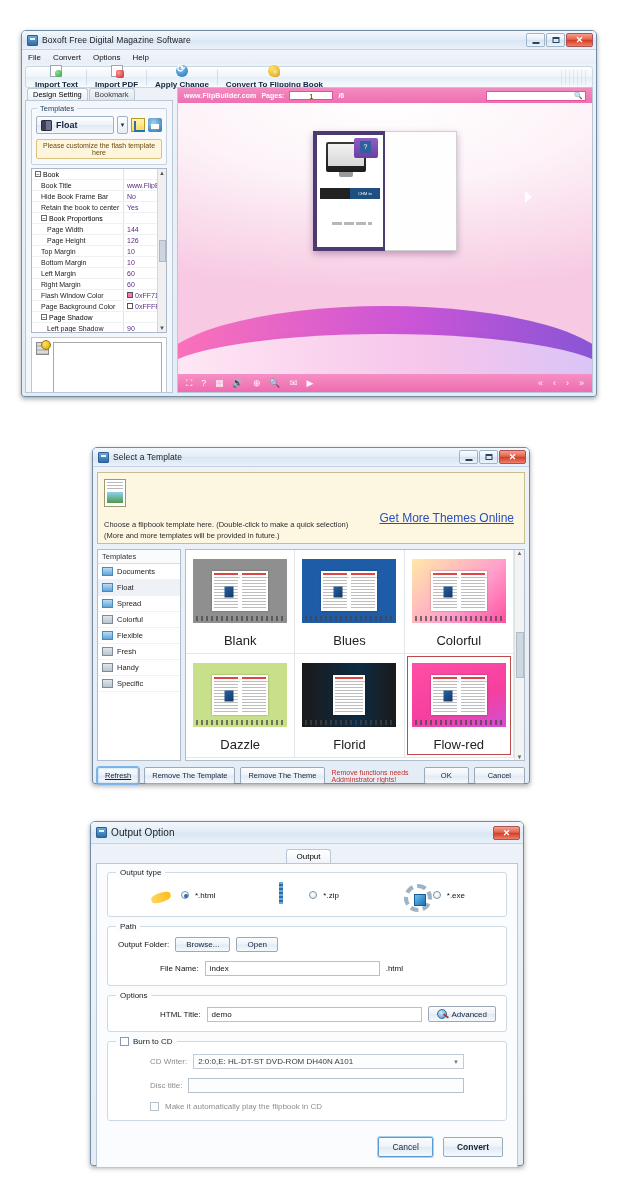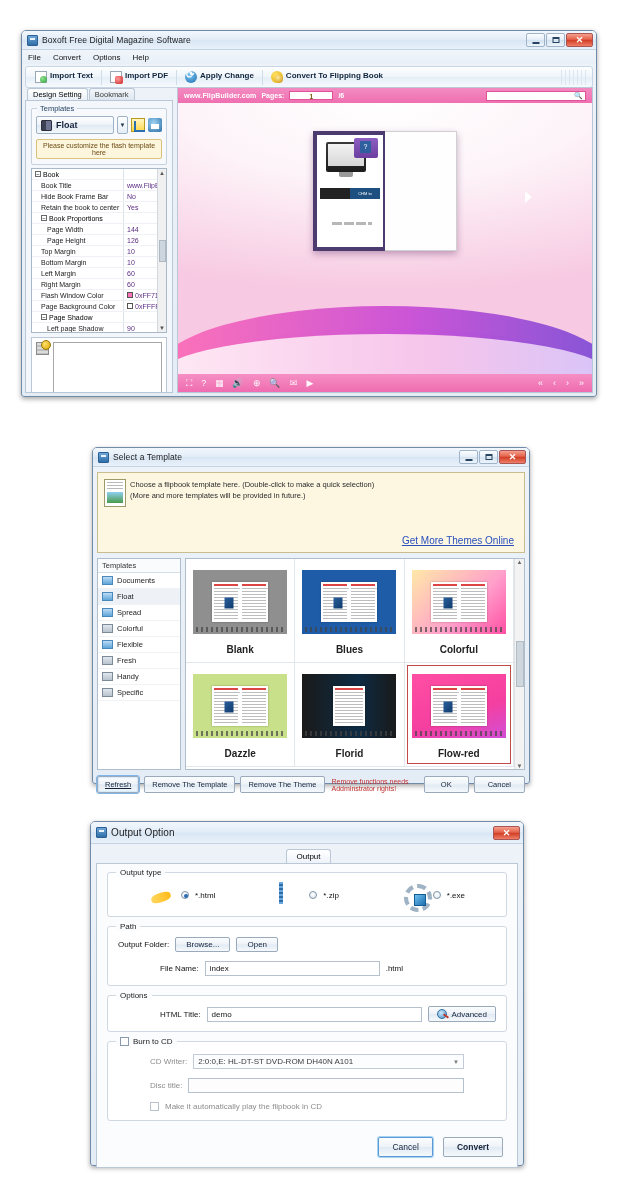--- a/index.html
+++ b/index.html
@@ -73,23 +73,23 @@
     background: linear-gradient(180deg,#f0f5fb,#e8eff7);
   }
   .menubar span { padding: 0 1px; }
   .toolbar {
     height: 22px; margin: 2px 3px 0 3px;
     border: 1px solid #c8d6e5; border-radius: 3px;
     background: linear-gradient(180deg,#fdfeff 0%,#eff5fb 50%,#e5eef7 51%,#f6fafd 100%);
     display: flex; align-items: center; gap: 0px; padding: 0 3px;
   }
   .tbtn {
-    display: flex; align-items: flex-start; gap: 3px;
+    display: flex; align-items: center; gap: 3px;
     padding: 2px 6px; font-size: 8px; color: #10243b;
-    font-weight: bold; white-space: nowrap;
+    font-weight: bold; white-space: nowrap; flex-direction: column;
   }
   .tsep { width: 1px; height: 15px; background: #cfdcea; margin: 0 2px; }
   .tico { width: 12px; height: 12px; position: relative; flex: none; }
   .tico.doc {
     background: #fff; border: 1px solid #9aa7b4;
   }
   .tico.doc::after {
     content:""; position:absolute; right:-1px; bottom:-1px; width:7px; height:7px;
     background: radial-gradient(circle at 35% 35%, #8de28d, #2e9c3a);
     border-radius: 50%;
@@ -309,38 +309,38 @@
     color: #fff; font-size: 9px;
   }
   .pv-botbar .right { margin-left: auto; display: flex; gap: 10px; }
   .bico { opacity: .95; }
 
   
   #win-template { left: 92px; top: 447px; width: 438px; height: 337px; }
   .tpl-body { position: absolute; left: 4px; top: 24px; right: 4px; bottom: 4px; }
   .tpl-header {
     border: 1px solid #c9bc8d; background: #fdf7e2;
-    height: 81px; display: flex; padding: 6px; gap: 4px; position: relative;
+    height: 72px; display: flex; padding: 6px; gap: 12px; position: relative; flex-direction: column;
   }
   .tpl-header-ico {
     width: 22px; height: 28px; flex: none; background: #fff;
     border: 1px solid #9a9a6a; position: relative; overflow: hidden;
   }
   .tpl-header-ico::before {
     content:""; position:absolute; left:2px; top:2px; right:2px; height:9px;
     background: repeating-linear-gradient(180deg,#b9b9b9 0 1px,transparent 1px 3px);
   }
   .tpl-header-ico::after {
     content:""; position:absolute; left:2px; bottom:3px; right:2px; height:11px;
     background: linear-gradient(180deg,#8fd0f0,#4a9a4a);
   }
   .tpl-header-text { font-size: 7.5px; line-height: 11px; color: #2b2b2b; }
   .tpl-link {
-    position: absolute; right: 10px; top: 38px; font-size: 10px;
-    color: #2a4fbd; text-decoration: underline; margin-top: 24px;
+    position: absolute; right: 10px; top: 38px; font-size: 12px;
+    color: #2a4fbd; text-decoration: underline;
   }
   .tpl-main { display: flex; margin-top: 5px; height: 212px; gap: 4px; }
   .tpl-list { width: 84px; flex: none; border: 1px solid #b0bdcb; background: #fff; }
   .tpl-list-head {
     font-size: 7.5px; padding: 2px 4px; border-bottom: 1px solid #d5dde5;
     background: #fafbfd; color: #333;
   }
   .tpl-item {
     display: flex; align-items: center; gap: 4px; padding: 3px 4px;
     font-size: 7.5px; border-bottom: 1px solid #f0f3f6; color: #1c1c1c;
@@ -387,21 +387,21 @@
   }
   .tpl-thumb .bookimg {
     position:absolute; left: 30%; top: 52%; transform: translate(-50%,-50%);
     width: 9px; height: 11px; background: linear-gradient(135deg,#2a5f9e,#0e3a6b); z-index:3;
   }
   .tpl-thumb .bar {
     position: absolute; left: 3px; right: 3px; bottom: 2px; height: 5px;
     background: repeating-linear-gradient(90deg,#444 0 2px,transparent 2px 5px);
     opacity: .7;
   }
-  .tpl-label { font-size: 10px; color: #222; margin-top: 10px; font-weight: bold; }
+  .tpl-label { font-size: 13px; color: #222; margin-top: 10px; }
   .tpl-scroll {
     width: 10px; flex: none; background: #f3f3f3; border-left: 1px solid #dde2e7;
     display: flex; flex-direction: column; justify-content: space-between; align-items: center;
   }
   .tpl-scroll .arr { font-size: 6px; color: #666; }
   .tpl-scroll .thumb { width: 8px; height: 46px; background: #cfd7de; border: 1px solid #b2bcc5; }
   .tpl-footer { display: flex; align-items: center; gap: 5px; margin-top: 6px; }
   .btn {
     border: 1px solid #9aaabb; border-radius: 2px;
     background: linear-gradient(180deg,#fbfdfe 0%,#eef3f8 48%,#e1eaf3 52%,#f5f9fc 100%);

